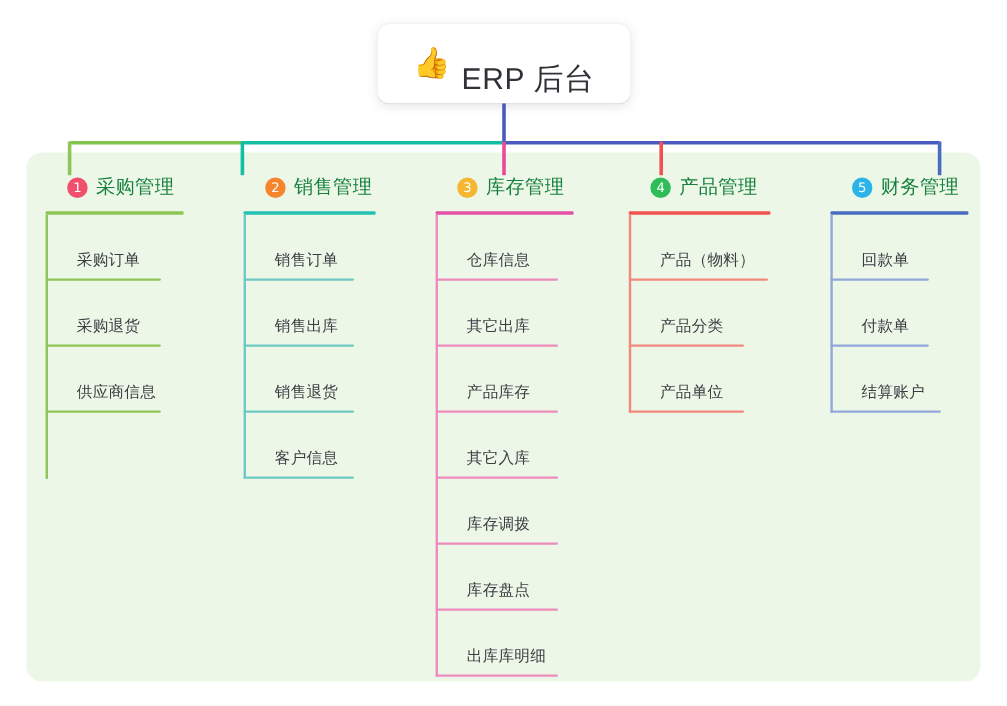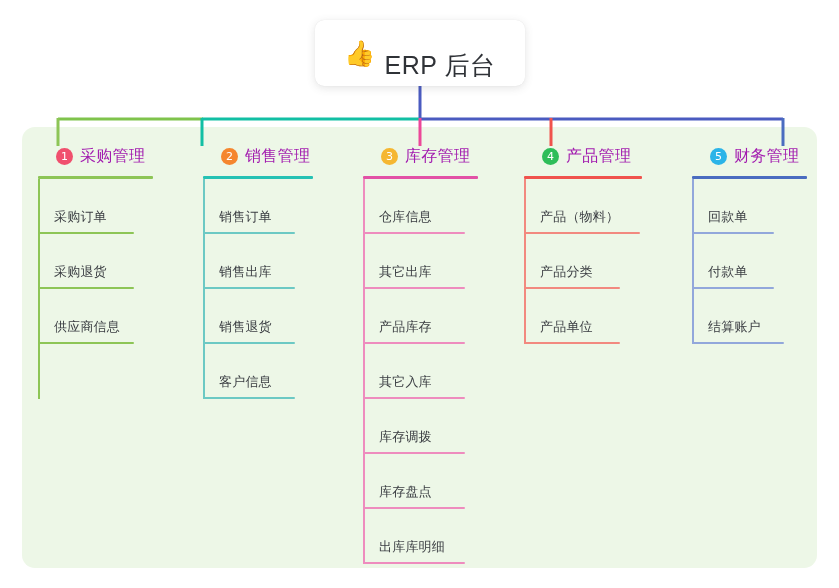--- a/index.html
+++ b/index.html
@@ -100,21 +100,21 @@
     border-radius: 50%;
     color: #ffffff;
     font-size: 11px;
     line-height: 17px;
     text-align: center;
     flex: 0 0 auto;
     font-family: "DejaVu Sans", sans-serif;
   }
   .head-label {
     font-size: 16px;
-    color: #a21caf;
+    color: #15803d;
     white-space: nowrap;
     letter-spacing: 0.3px;
   }
   .head-rule {
     height: 3px;
     margin-top: 6px;
     border-radius: 1px;
   }
 
   .leaf-list {
@@ -125,21 +125,21 @@
     left: 0px;
     top: 0px;
     width: 2px;
   }
   .leaf {
     position: relative;
     height: 55px;
   }
   .leaf-text {
     position: absolute;
-    left: 16px;
+    left: 26px;
     bottom: 8px;
     font-size: 13px;
     color: #3a3d42;
     white-space: nowrap;
     letter-spacing: 0.2px;
   }
   .leaf-rule {
     position: absolute;
     left: 0px;
     bottom: 0px;

